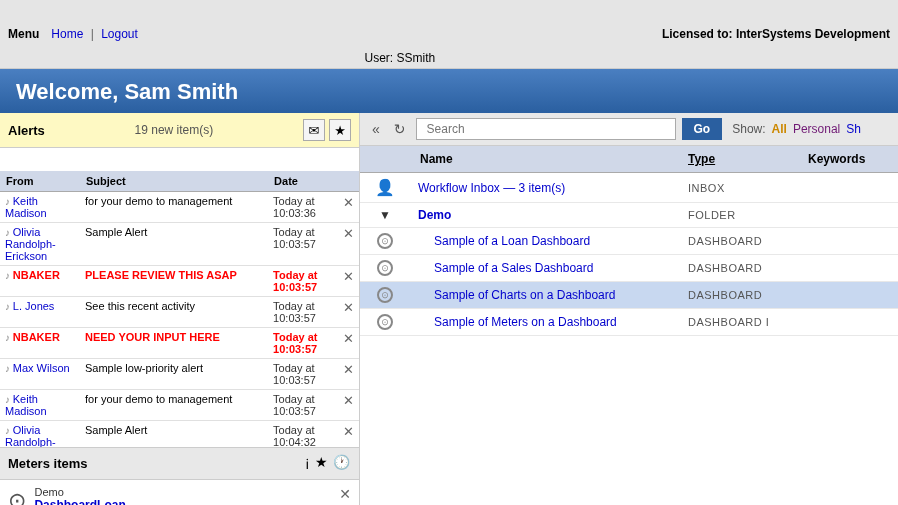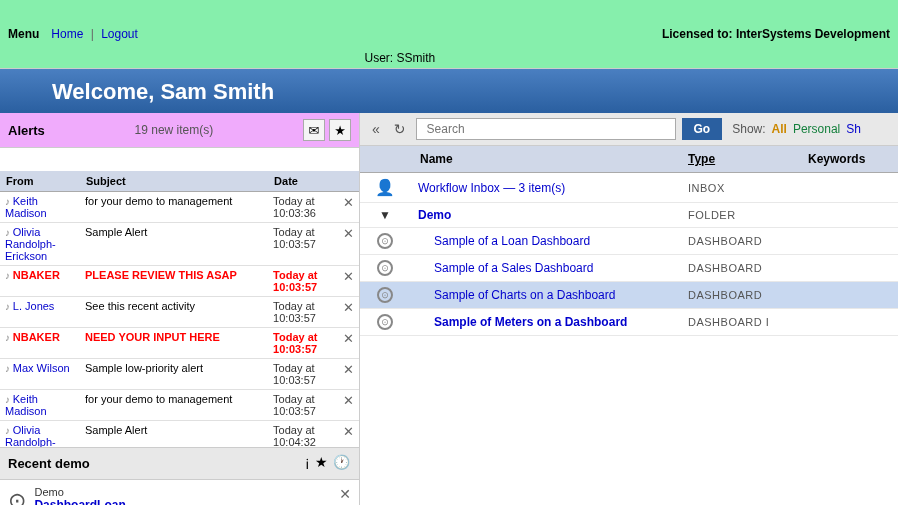--- a/index.html
+++ b/index.html
@@ -1,20 +1,20 @@
 <!DOCTYPE html>
 <html><head>
   <meta charset="utf-8">
   <style>
     * { box-sizing: border-box; margin: 0; padding: 0; }
     body { font-family: Arial, Helvetica, sans-serif; font-size: 12px; background: #fff; }
 
     
     #topbar {
-      background: #86efac;
+      background: #e5e5e5;
       border-bottom: 1px solid #ccc;
       padding: 3px 8px;
       display: flex;
       align-items: center;
       justify-content: space-between;
       font-size: 12px;
     }
     #topbar .menu { font-weight: bold; color: #000; }
     #topbar .nav-links a { color: #00c; text-decoration: none; }
     #topbar .nav-links span { margin: 0 4px; color: #666; }
@@ -22,21 +22,21 @@
     #topbar .user-info span { color: #000; }
     #topbar .license { color: #333; }
     #topbar .license span { font-weight: bold; color: #000; }
 
     
     #main-header {
       background: linear-gradient(to bottom, #4a7fc1, #2a5fa0);
       padding: 10px 16px 8px 16px;
       color: #fff;
     }
-    #main-header h1 { font-size: 22px; font-weight: bold; color: #fff; margin-left: 36px; }
+    #main-header h1 { font-size: 22px; font-weight: bold; color: #fff; }
 
     
     #layout {
       display: flex;
       height: calc(505px - 60px);
     }
 
     
     #left-panel {
       width: 360px;
@@ -49,21 +49,21 @@
 
     
     #alerts-section {
       flex: 1;
       border-bottom: 1px solid #ccc;
       display: flex;
       flex-direction: column;
       overflow: hidden;
     }
     #alerts-header {
-      background: #f0abfc;
+      background: #fef9c3;
       border-bottom: 1px solid #ccc;
       padding: 6px 8px;
       display: flex;
       align-items: center;
       justify-content: space-between;
     }
     #alerts-header .alerts-title { font-weight: bold; font-size: 13px; }
     #alerts-header .alerts-count { color: #555; font-size: 12px; }
     #alerts-header .alerts-icons { display: flex; gap: 4px; }
     .icon-btn {
@@ -169,21 +169,21 @@
       background: #2a5fa0;
       color: #fff;
       border: none;
       padding: 4px 12px;
       cursor: pointer;
       font-size: 12px;
       font-weight: bold;
     }
     #show-label { color: #555; font-size: 12px; margin-left: 4px; }
     #show-all { color: #cc8800; font-weight: bold; cursor: pointer; }
-    #show-personal { color: #15803d; cursor: pointer; }
+    #show-personal { color: #701a75; cursor: pointer; }
     #show-sh { color: #00c; cursor: pointer; }
 
     
     #right-content {
       flex: 1;
       overflow-y: auto;
     }
     #content-table {
       width: 100%;
       border-collapse: collapse;
@@ -371,21 +371,21 @@
         <span class="alert-close">✕</span>
       </td>
     </tr>
             </tbody>
         </table>
       </div>
     </div>
 
     <div id="recent-section">
       <div id="recent-header">
-        <span class="recent-title">Recent demo</span>
+        <span class="recent-title">Meters items</span>
         <div class="recent-icons">
           <span style="cursor:pointer;font-size:14px;">ℹ</span>
           <span style="cursor:pointer;font-size:14px;">★</span>
           <span style="cursor:pointer;font-size:14px;">🕐</span>
         </div>
       </div>
       <div id="recent-content">
         <span class="recent-item-icon">⊙</span>
         <div class="recent-item-info">
           <div class="recent-item-title">Demo</div>
@@ -469,21 +469,21 @@
       <td class="indent" style="padding-left:30px;">
         <a href="#" style="color:#00c;text-decoration:none;">Sample of Charts on a Dashboard</a>
       </td>
       <td style="color:#555;font-size:11px;text-transform:uppercase;letter-spacing:0.5px;">Dashboard</td>
       <td></td>
     </tr>
             <tr>
       <td style="width:30px;text-align:center;">
         <span style="display:inline-block;width:16px;height:16px;border:2px solid #888;border-radius:50%;font-size:9px;text-align:center;line-height:13px;color:#888;">⊙</span>
       </td>
-      <td class="indent" style="padding-left:30px;font-weight:bold;">
+      <td class="indent" style="padding-left:30px;">
         <a href="#" style="color:#00c;text-decoration:none;">Sample of Meters on a Dashboard</a>
       </td>
       <td style="color:#555;font-size:11px;text-transform:uppercase;letter-spacing:0.5px;">Dashboard I</td>
       <td></td>
     </tr>
           </tbody>
       </table>
     </div>
 
   </div>

